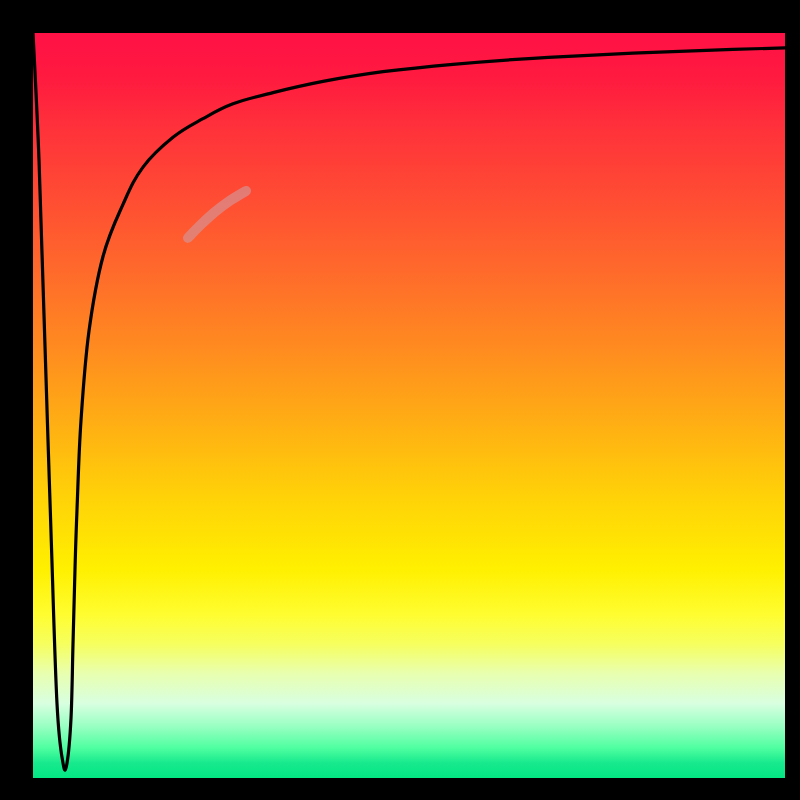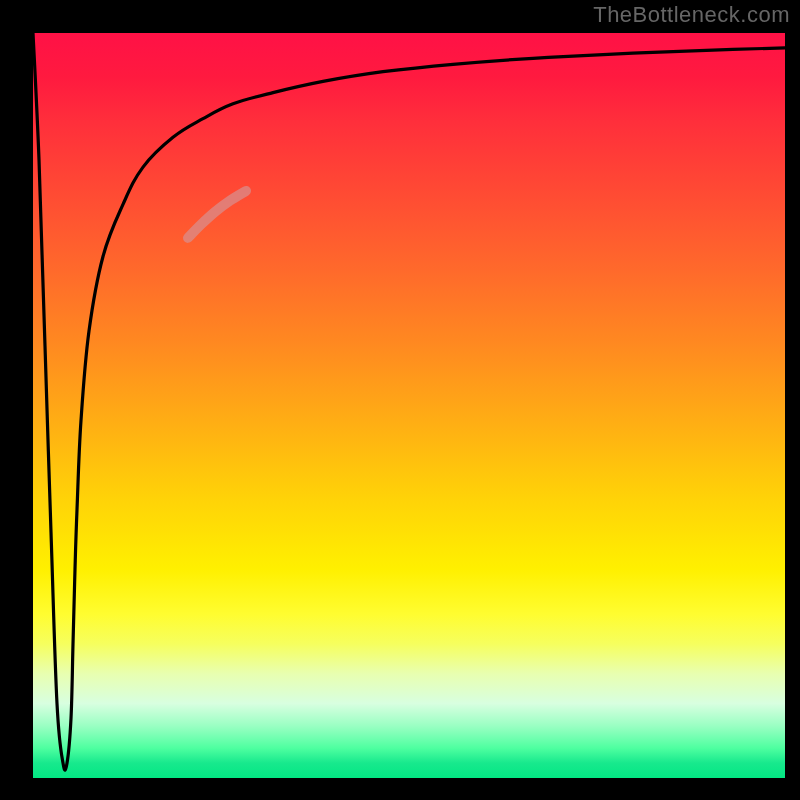--- a/index.html
+++ b/index.html
@@ -65,21 +65,20 @@
     inset: 0;
     width: 100%;
     height: 100%;
     overflow: visible;
   }
 </style>
 </head>
 <body>
 
 <div class="frame">
-  <div class="watermark">TheBottleneck.com</div>
 
   <div class="plot-area">
     <div class="gradient-bg"></div>
     <svg class="curve" viewBox="0 0 752 745" preserveAspectRatio="none">
       <path id="main-curve" fill="none" stroke="#000" stroke-width="3.2" stroke-linejoin="round" stroke-linecap="round" d="M 0 0 C 1.1 22.8, 3.8 70.3, 6.0 126.6 C 8.2 183.0, 9.8 245.9, 12.0 312.9 C 14.2 380.0, 15.8 434.8, 18.0 499.1 C 20.2 563.5, 21.8 628.9, 24.0 670.5 C 26.2 712.1, 28.2 719.4, 30.0 730.1 C 31.8 740.8, 32.6 738.1, 34.0 730.1 C 35.4 722.1, 36.9 706.9, 38.0 685.4 C 39.1 663.9, 39.3 637.7, 40.0 610.9 C 40.7 584.1, 41.3 560.5, 42.0 536.4 C 42.7 512.3, 42.9 503.6, 44.0 476.8 C 45.1 450.0, 45.8 419.6, 48.0 387.4 C 50.2 355.2, 52.0 327.5, 56.0 298.0 C 60.0 268.5, 63.9 246.3, 70.0 223.5 C 76.1 200.7, 82.8 187.4, 90.0 171.4 C 97.2 155.3, 101.0 146.2, 110.0 134.1 C 119.0 122.0, 129.2 113.0, 140.0 104.3 C 150.8 95.6, 159.2 91.7, 170.0 85.7 C 180.8 79.6, 187.4 75.5, 200.0 70.8 C 212.6 66.1, 223.8 63.6, 240.0 59.6 C 256.2 55.6, 270.2 52.2, 290.0 48.4 C 309.8 44.7, 326.6 41.8, 350.0 38.7 C 373.4 35.7, 393.0 33.7, 420.0 31.3 C 447.0 28.9, 467.6 27.3, 500.0 25.3 C 532.4 23.3, 564.0 21.7, 600.0 20.1 C 636.0 18.5, 672.6 17.3, 700.0 16.4 C 727.4 15.5, 742.6 15.2, 752.0 14.9"></path>
       <path id="highlight-curve" fill="none" stroke="#d88f8f" stroke-width="10" stroke-linecap="round" opacity="0.72" d="M 155 204.875 C 157.3 202.5, 163.1 196.2, 168.0 191.5 C 172.9 186.8, 176.8 183.1, 182.0 178.8 C 187.2 174.5, 191.4 171.4, 197.0 167.6 C 202.6 163.9, 210.1 159.7, 213.0 157.9"></path>
     </svg>
   </div>
 </div>
 

